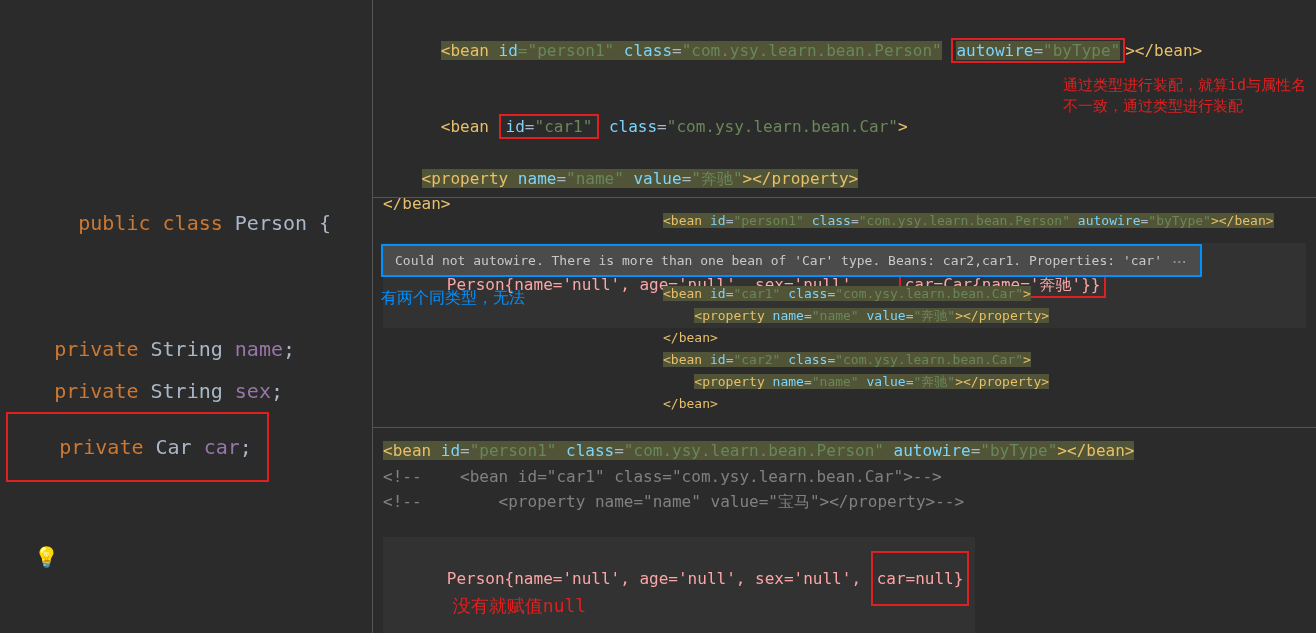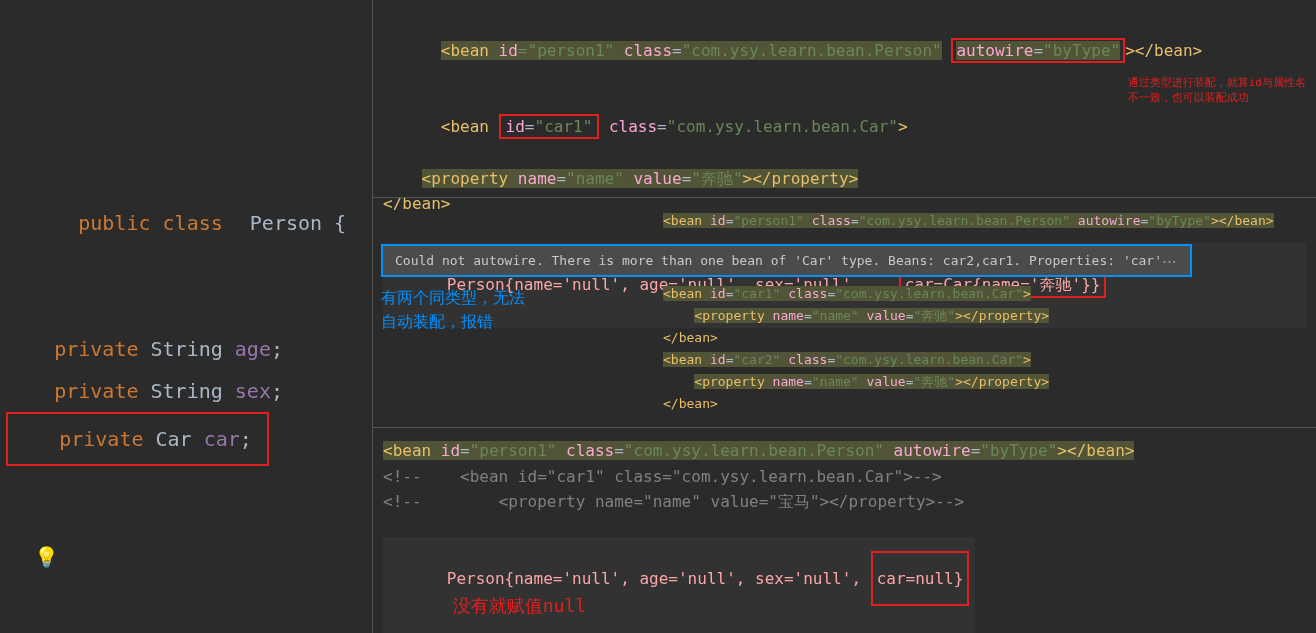--- a/index.html
+++ b/index.html
@@ -20,38 +20,38 @@
   }
   .right-panel {
     flex: 1;
     background: #2b2b2b;
     border-left: 1px solid #555;
   }
   .code-line { white-space: pre; line-height: 1.6; }
   
   
   .kw { color: #cc7832; }
-  .cls { color: #a9b7c6; margin-left: 15px; }
+  .cls { color: #a9b7c6; }
   .type { color: #a9b7c6; }
   .field { color: #9876aa; }
   .brace { color: #a9b7c6; }
   .tag { color: #e8bf6a; }
-  .attr-n { color: #f9a8d4; }
+  .attr-n { color: #7dd3fc; }
   .attr-v { color: #6a8759; }
   .punct { color: #a9b7c6; }
   .comment { color: #808080; }
   .output { color: #fca5a5; }
   
   .hl-yellow { background: #515436; }
   .hl-dark { background: #323232; }
   
   .red-box { border: 2px solid #e02020; }
   .blue-box { border: 2px solid #0090ff; }
   
-  .annotation-red { color: #e02020; font-size: 11px; }
+  .annotation-red { color: #e02020; font-size: 15px; }
   .annotation-blue { color: #0090ff; font-size: 16px; }
   
   .section {
     padding: 6px 10px;
     position: relative;
   }
   .section-top { padding-top: 12px; }
   .divider { border-top: 1px solid #555; }
   
   .left-code {
@@ -68,20 +68,21 @@
     font-size: 20px;
   }
   
   .tooltip {
     background: #4b4b4b;
     color: #c8c8c8;
     font-size: 13px;
     padding: 7px 12px;
     display: inline-flex;
     align-items: center;
+    gap: 10px;
   }
   .tooltip-dots {
     color: #aaa;
     letter-spacing: -2px;
     font-size: 14px;
     writing-mode: vertical-lr;
   }
   
   .small-code { font-size: 13px; }
   .small-code .code-line { line-height: 1.7; }
@@ -90,42 +91,42 @@
 </style>
 </head>
 <body>
 
 <div class="left-panel">
   <div class="left-code">
     <div class="code-line">
       <span class="kw">public</span> <span class="kw">class</span> <span class="cls">Person</span> <span class="brace">{</span>
     </div>
     <div class="code-line">&nbsp;</div>
-    <div class="code-line">    <span class="kw">private</span> <span class="type">String</span> <span class="field">age</span><span class="punct">;</span></div>
+    <div class="code-line">    <span class="kw">private</span> <span class="type">String</span> <span class="field">name</span><span class="punct">;</span></div>
     <div class="code-line">    <span class="kw">private</span> <span class="type">String</span> <span class="field">sex</span><span class="punct">;</span></div>
-    <div class="code-line"><span class="red-box" style="display:inline-block;padding:4px 3px;">    <span class="kw">private</span> <span class="type">Car</span> <span class="field">car</span><span class="punct">;</span> </span></div>
+    <div class="code-line"><span class="red-box" style="display:inline-block;padding:12px 3px;">    <span class="kw">private</span> <span class="type">Car</span> <span class="field">car</span><span class="punct">;</span> </span></div>
   </div>
   <div class="bulb">💡</div>
 </div>
 
 <div class="right-panel">
 
   <div class="section section-top" style="height:197px;">
     <div class="code-line">
       <span class="hl-yellow"><span class="tag">&lt;bean </span><span class="attr-n">id</span><span class="attr-v">=</span><span class="attr-v">"person1"</span> <span class="attr-n">class</span>=<span class="attr-v">"com.ysy.learn.bean.Person"</span></span> <span class="red-box" style="padding:1px 3px;"><span class="hl-yellow"><span class="attr-n">autowire</span>=<span class="attr-v">"byType"</span></span></span><span class="tag">&gt;&lt;/bean&gt;</span>
     </div>
     <div class="code-line">
       <span class="tag">&lt;bean </span><span class="red-box" style="padding:1px 5px;"><span class="attr-n">id</span>=<span class="attr-v">"car1"</span></span> <span class="attr-n">class</span>=<span class="attr-v">"com.ysy.learn.bean.Car"</span><span class="tag">&gt;</span>
     </div>
     <div class="code-line"><span>    </span><span class="hl-yellow"><span class="tag">&lt;property </span><span class="attr-n">name</span>=<span class="attr-v">"name"</span> <span class="attr-n">value</span>=<span class="attr-v">"奔驰"</span><span class="tag">&gt;&lt;/property&gt;</span></span></div>
     <div class="code-line"><span class="tag">&lt;/bean&gt;</span></div>
 
     <div class="abs annotation-red" style="top:75px; right:10px; line-height:1.4;">
       <div>通过类型进行装配，就算id与属性名</div>
-      <div>不一致，也可以装配成功</div>
+      <div>不一致，通过类型进行装配</div>
     </div>
 
     <div class="code-line hl-dark" style="margin-top:26px; padding:4px 6px;">
       <span class="output">Person{name='null', age='null', sex='null', </span><span class="red-box output" style="padding:2px 4px;margin-left:28px;">car=Car{name='奔驰'}}</span>
     </div>
   </div>
 
   <div class="section divider" style="height:230px; padding:12px 0 0 0;">
     <div class="small-code abs" style="top:12px; left:290px;">
       <div class="code-line"><span class="hl-yellow"><span class="tag">&lt;bean </span><span class="attr-n">id</span>=<span class="attr-v">"person1"</span> <span class="attr-n">class</span>=<span class="attr-v">"com.ysy.learn.bean.Person"</span> <span class="attr-n">autowire</span>=<span class="attr-v">"byType"</span><span class="tag">&gt;&lt;/bean&gt;</span></span></div>
@@ -133,21 +134,20 @@
 
     <div class="blue-box abs" style="top:46px; left:8px;">
       <div class="tooltip">
         <span>Could not autowire. There is more than one bean of 'Car' type. Beans: car2,car1. Properties: 'car'</span>
         <span class="tooltip-dots">⋮</span>
       </div>
     </div>
 
     <div class="abs annotation-blue" style="top:88px; left:8px; line-height:1.5;">
       <div>有两个同类型，无法</div>
-      <div>自动装配，报错</div>
     </div>
 
     <div class="small-code abs" style="top:85px; left:290px;">
       <div class="code-line"><span class="hl-yellow"><span class="tag">&lt;bean </span><span class="attr-n">id</span>=<span class="attr-v">"car1"</span> <span class="attr-n">class</span>=<span class="attr-v">"com.ysy.learn.bean.Car"</span><span class="tag">&gt;</span></span></div>
       <div class="code-line"><span>    </span><span class="hl-yellow"><span class="tag">&lt;property </span><span class="attr-n">name</span>=<span class="attr-v">"name"</span> <span class="attr-n">value</span>=<span class="attr-v">"奔驰"</span><span class="tag">&gt;&lt;/property&gt;</span></span></div>
       <div class="code-line"><span class="tag">&lt;/bean&gt;</span></div>
       <div class="code-line"><span class="hl-yellow"><span class="tag">&lt;bean </span><span class="attr-n">id</span>=<span class="attr-v">"car2"</span> <span class="attr-n">class</span>=<span class="attr-v">"com.ysy.learn.bean.Car"</span><span class="tag">&gt;</span></span></div>
       <div class="code-line"><span>    </span><span class="hl-yellow"><span class="tag">&lt;property </span><span class="attr-n">name</span>=<span class="attr-v">"name"</span> <span class="attr-n">value</span>=<span class="attr-v">"奔驰"</span><span class="tag">&gt;&lt;/property&gt;</span></span></div>
       <div class="code-line"><span class="tag">&lt;/bean&gt;</span></div>
     </div>

